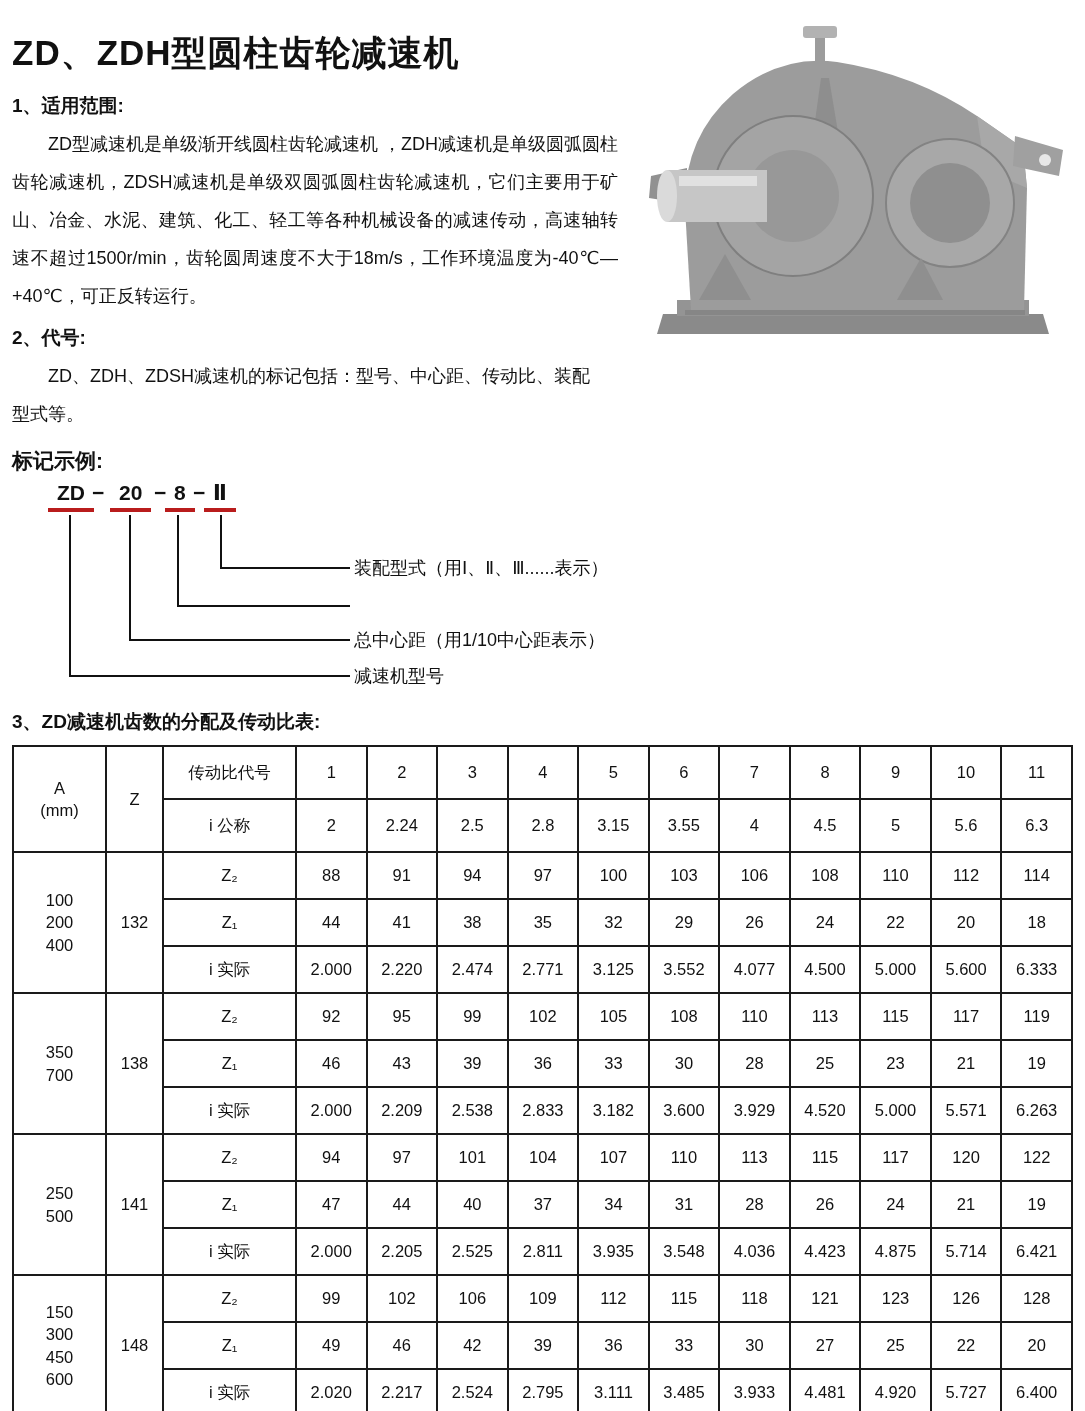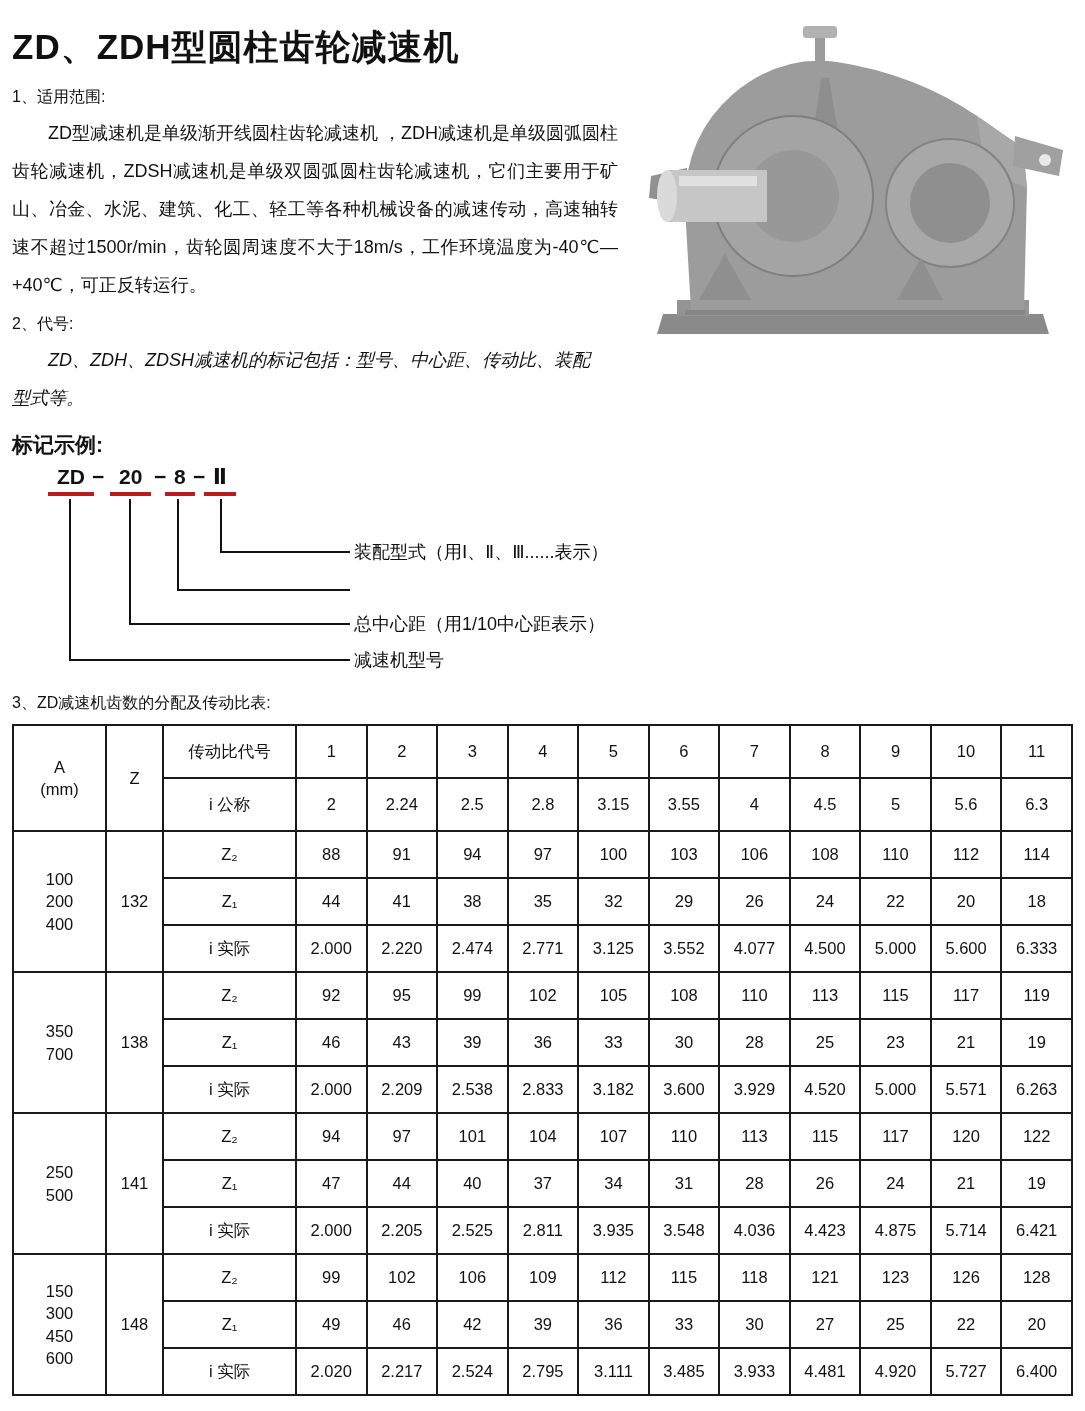--- a/index.html
+++ b/index.html
@@ -4,26 +4,26 @@
 <style>
   * { margin:0; padding:0; box-sizing:border-box; }
   html, body { background:#ffffff; }
   body {
     width:1085px; height:1411px;
     font-family:"Liberation Sans","DejaVu Sans",sans-serif;
     color:#111111;
   }
   .page { position:relative; width:1085px; height:1411px; padding:14px 12px 0 12px; overflow:hidden; background:#ffffff; }
 
-  .doc-title { font-size:35px; font-weight:bold; letter-spacing:1px; margin:10px 0 16px 0; }
-
-  .sec-heading { font-size:16px; font-weight:normal; margin:10px 0 6px 0; }
+  .doc-title { font-size:35px; font-weight:bold; letter-spacing:1px; margin:16px 0 16px 0; }
+
+  .sec-heading { font-size:19px; font-weight:bold; margin:10px 0 6px 0; }
   .body-text { font-size:18px; line-height:38px; text-indent:2em; text-align:justify; }
   .p1 { width:606px; }
-  .p2 { width:578px; margin-top:2px;font-style:italic; }
+  .p2 { width:578px; margin-top:2px; }
   .example-heading { font-size:21px; margin:14px 0 4px 0; }
 
   .photo { position:absolute; top:18px; right:8px; width:452px; height:322px; }
 
   
   .diagram { position:relative; height:218px; margin-top:6px; }
   .code-part {
     position:absolute; top:0; font-size:21px; font-weight:600;
     border-bottom:4px solid #b91c1c; padding:0 9px 3px 9px;
   }

